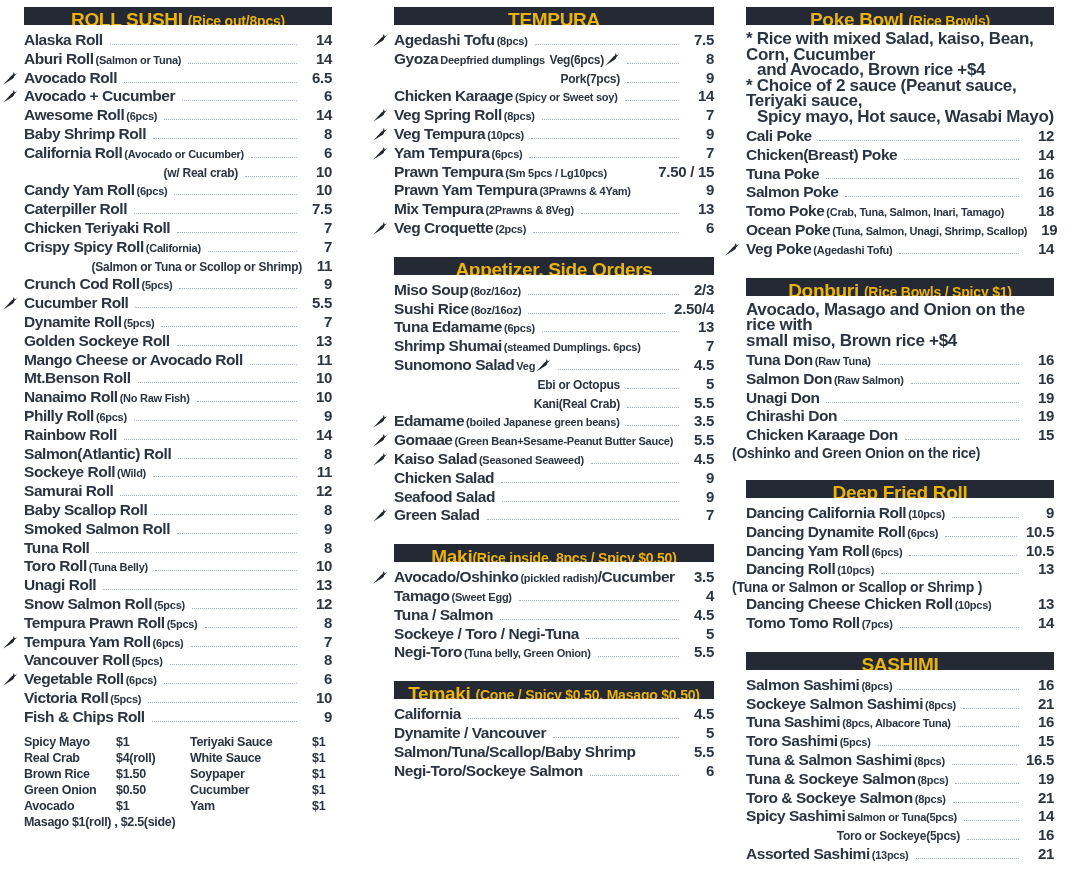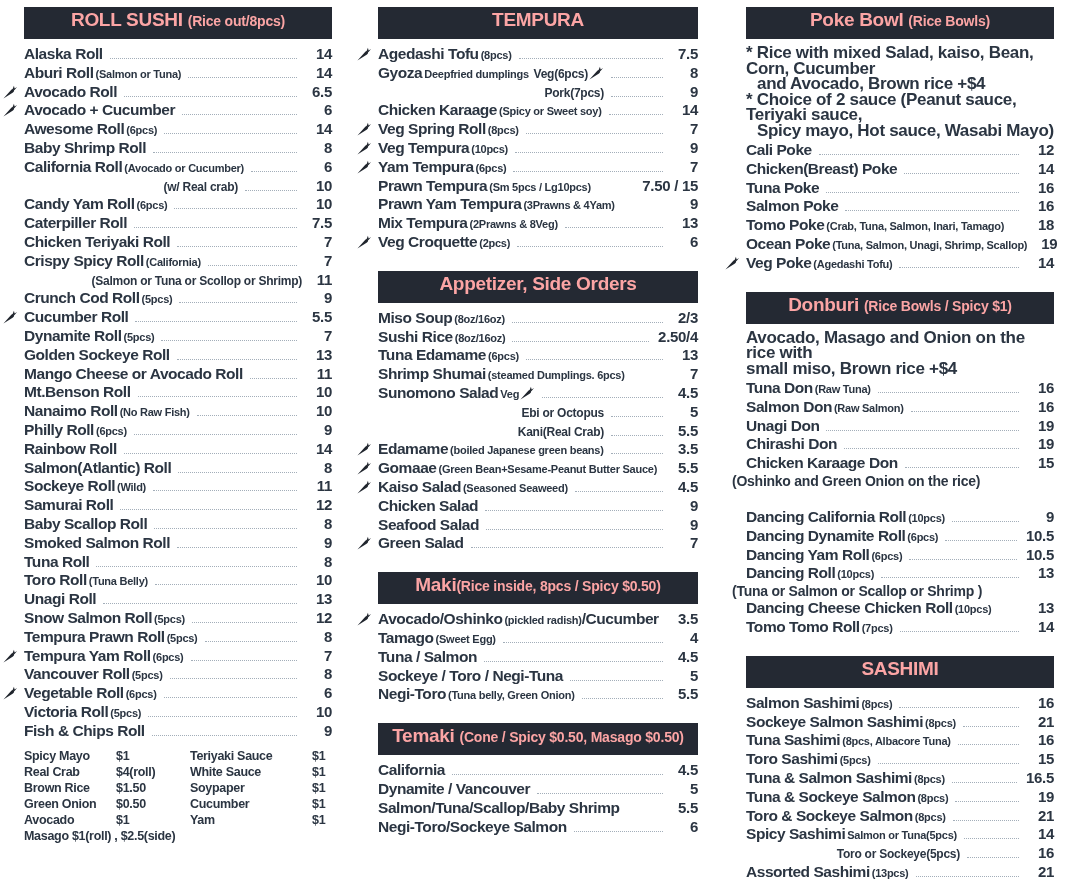--- a/index.html
+++ b/index.html
@@ -4,26 +4,26 @@
 <style>
   html,body{margin:0;padding:0;}
   body{
     width:1089px;height:891px;background:#ffffff;overflow:hidden;
     font-family:"Liberation Sans","DejaVu Sans",sans-serif;
     font-weight:700;color:#2b3542;position:relative;
     -webkit-font-smoothing:antialiased;
   }
   .col{position:absolute;top:7px;}
   #col0{left:2px;width:330px;}
-  #col1{left:356px;width:342px;}
+  #col1{left:372px;width:342px;}
   #col2{left:724px;width:330px;}
   .section{padding-left:22px;margin-bottom:19px;position:relative;}
   .sec-header{
-    background:#242933;color:#fca5a5;text-align:center;
-    height:32px;line-height:26px;font-size:19px;letter-spacing:-0.3px;
+    background:#242933;color:#eab308;text-align:center;
+    height:18px;line-height:26px;font-size:19px;letter-spacing:-0.3px;
     margin-bottom:6px;white-space:nowrap;overflow:hidden;
   }
   .sec-header .suffix{font-size:14px;letter-spacing:-0.2px;}
   .row{
     display:flex;align-items:baseline;height:18.8px;position:relative;
     white-space:nowrap;
   }
   .name{font-size:15.5px;letter-spacing:-0.45px;}
   .small{font-size:11px;letter-spacing:-0.25px;margin-left:2px;}
   .right-label{font-size:12px;letter-spacing:-0.25px;}
@@ -671,20 +671,21 @@
           <span class="price">19</span>
         </div>
         <div class="row">
           <span class="name">Chicken Karaage Don</span>
           <span class="leader"></span>
           <span class="price">15</span>
         </div>
         <div class="row subleft">(Oshinko and Green Onion on the rice)</div>
       </div>
       <div class="section">
+        <div class="sec-header"><span class="title">Deep Fried Roll</span></div>
         <div class="row">
           <span class="name">Dancing California Roll</span>
           <span class="small">(10pcs)</span>
           <span class="leader"></span>
           <span class="price">9</span>
         </div>
         <div class="row">
           <span class="name">Dancing Dynamite Roll</span>
           <span class="small">(6pcs)</span>
           <span class="leader"></span>

